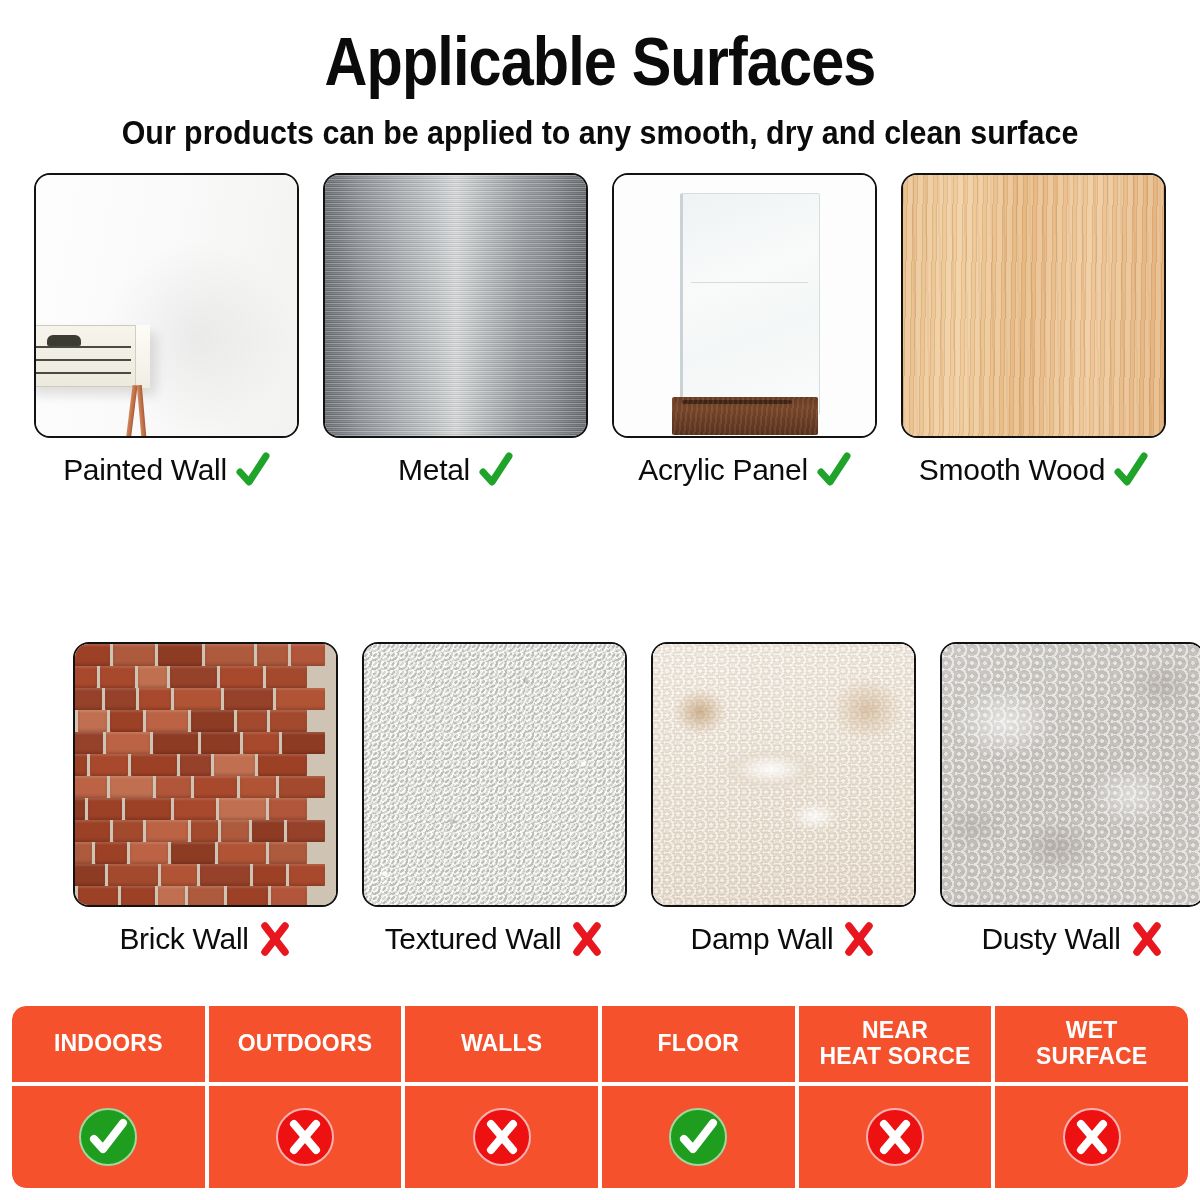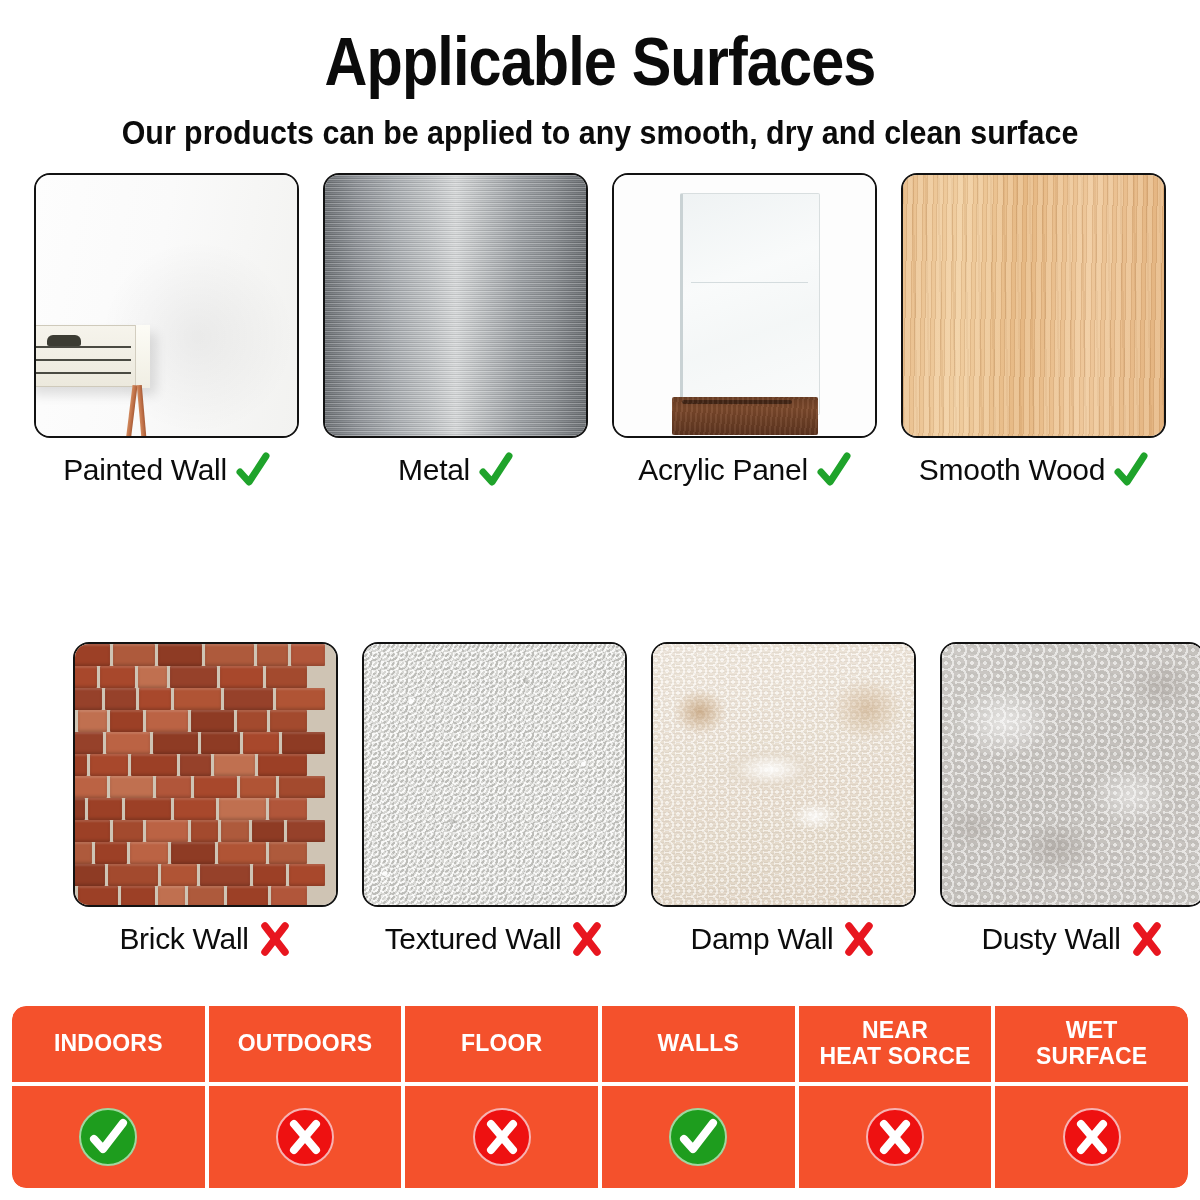--- a/index.html
+++ b/index.html
@@ -550,24 +550,24 @@
   <div class="matrix">
 
     <div class="matrix-row matrix-row-head">
       <div class="mcell">
         <span class="mcell-label">INDOORS</span>
       </div>
       <div class="mcell">
         <span class="mcell-label">OUTDOORS</span>
       </div>
       <div class="mcell">
+        <span class="mcell-label">WALLS</span>
+      </div>
+      <div class="mcell">
         <span class="mcell-label">FLOOR</span>
-      </div>
-      <div class="mcell">
-        <span class="mcell-label">WALLS</span>
       </div>
       <div class="mcell">
         <span class="mcell-label">NEAR
 HEAT SORCE</span>
       </div>
       <div class="mcell">
         <span class="mcell-label">WET
 SURFACE</span>
       </div>
     </div>

